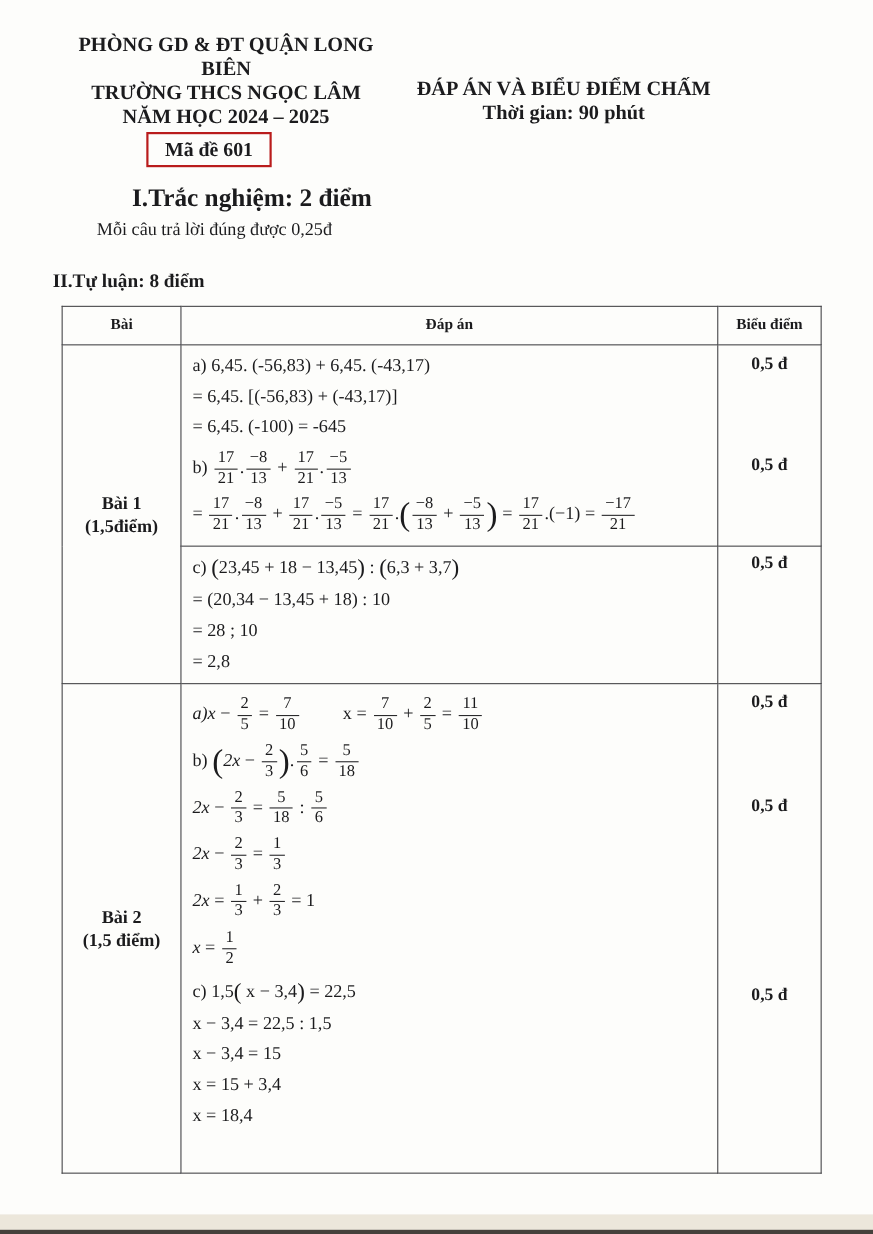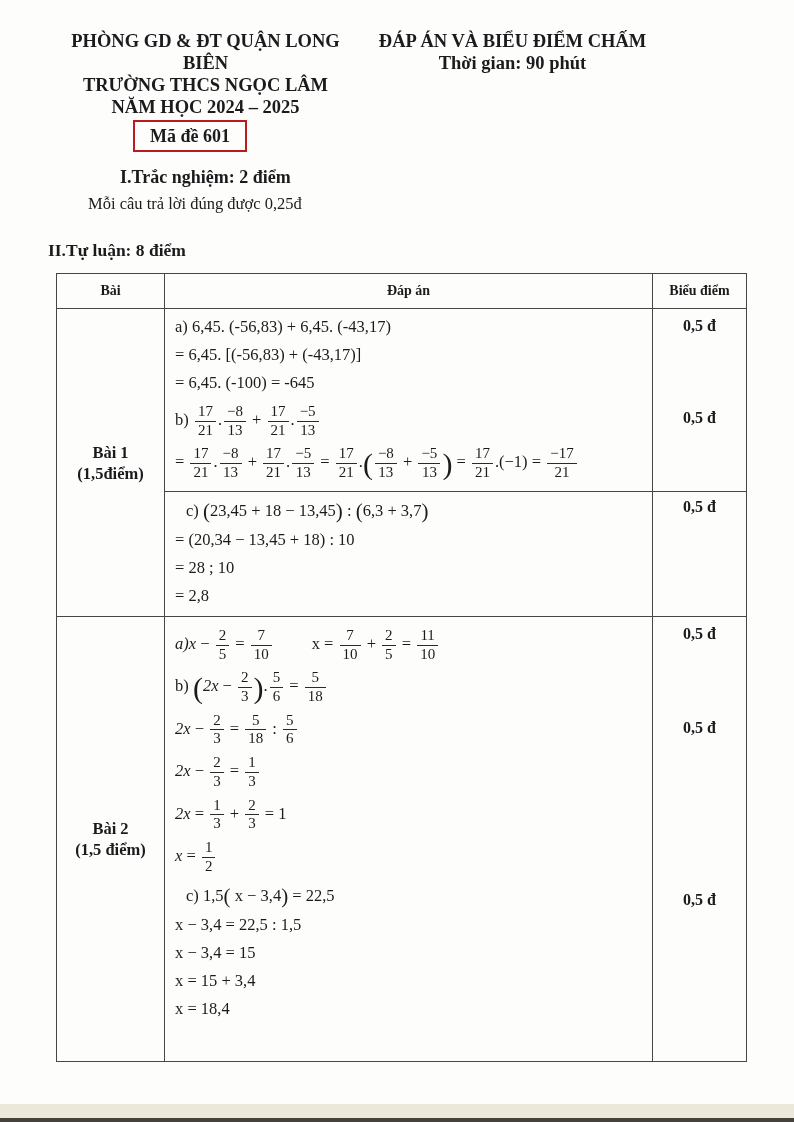--- a/index.html
+++ b/index.html
@@ -6,26 +6,26 @@
   body{
     width:794px;height:1122px;background:#fdfdfb;
     font-family:"Liberation Serif", serif;color:#1b1b1d;
     position:relative;overflow:hidden;
   }
   .page{padding:30px 36px 0 48px;position:relative;border-radius:22px;}
 
   
   .hdr{display:flex;align-items:flex-start;}
   .hdr-left{width:315px;text-align:center;font-weight:bold;font-size:18.5px;line-height:22px;}
-  .hdr-right{width:275px;margin-left:12px;text-align:center;font-weight:bold;font-size:18.5px;line-height:22px;}
+  .hdr-right{width:275px;margin-left:12px;text-align:center;font-weight:bold;font-size:18.5px;line-height:22px;margin-top:40px;}
   .code-row{text-align:left;padding-left:85px;margin-top:2px;}
   .code-box{display:inline-block;border:2px solid #b91c1c;padding:3px 15px;font-weight:bold;font-size:18px;}
 
   
-  .sec1-title{margin:15px 0 6px 72px;font-weight:bold;font-size:18px;}
+  .sec1-title{margin:15px 0 6px 72px;font-weight:bold;font-size:23px;}
   table{border-collapse:collapse;}
   .mc-table{margin-left:140px;}
   .mc-table td{
     border:1.5px solid #47474a;width:42px;height:23px;
     text-align:center;font-size:16.5px;padding:0;
   }
   .mc-table td.b{font-weight:bold;width:82px;}
   .mc-note{margin:6px 0 0 40px;font-size:16.5px;}
 
   
@@ -37,21 +37,21 @@
   .ans-cell{vertical-align:top;padding:4px 8px 6px 10px;font-size:16.5px;}
   .score-cell{position:relative;vertical-align:top;}
   .score{position:absolute;left:0;width:100%;text-align:center;font-weight:bold;font-size:16px;}
   .min-ab{min-height:172px;}
   .min-c{min-height:104px;}
   .min-b2{min-height:428px;}
 
   
   .mline{white-space:nowrap;}
   .mline.t{line-height:28px;}
-  .mline.t2{line-height:30px;margin-left:11px;}
+  .mline.t2{line-height:30px;}
   .mline.f{margin:6px 0;}
   .frac{display:inline-block;vertical-align:middle;text-align:center;font-size:15px;margin:0 2px;}
   .frac .num{display:block;line-height:1.18;padding:0 3px;}
   .frac .den{display:block;line-height:1.18;padding:0 3px;border-top:1.3px solid #2a2a2c;}
   .mit{font-style:italic;}
   .bp{font-size:30px;line-height:0.9;vertical-align:middle;font-weight:400;}
   .mp{font-size:21px;line-height:1;vertical-align:-2px;}
   .gap{display:inline-block;}
 
   

